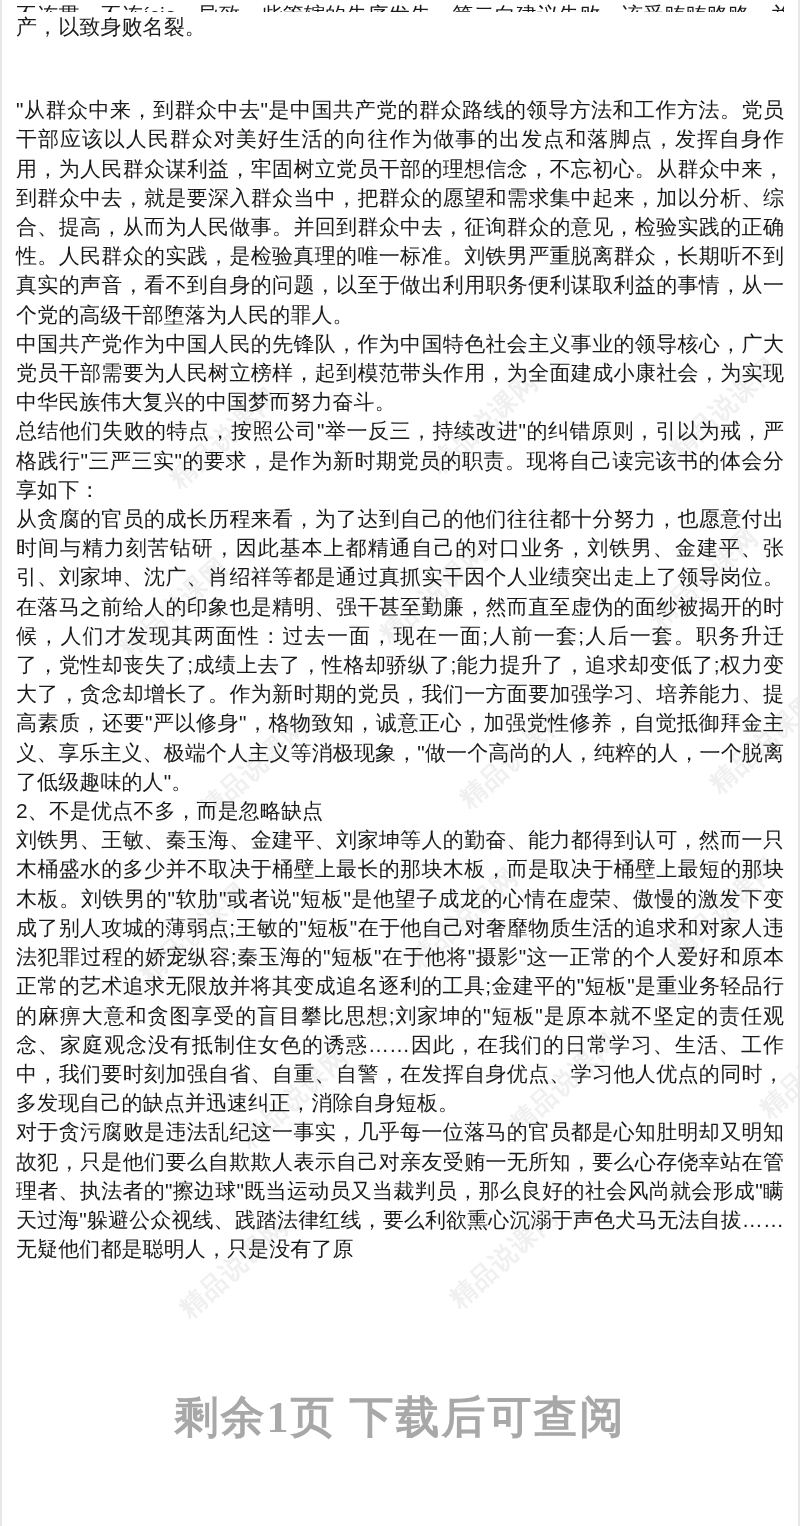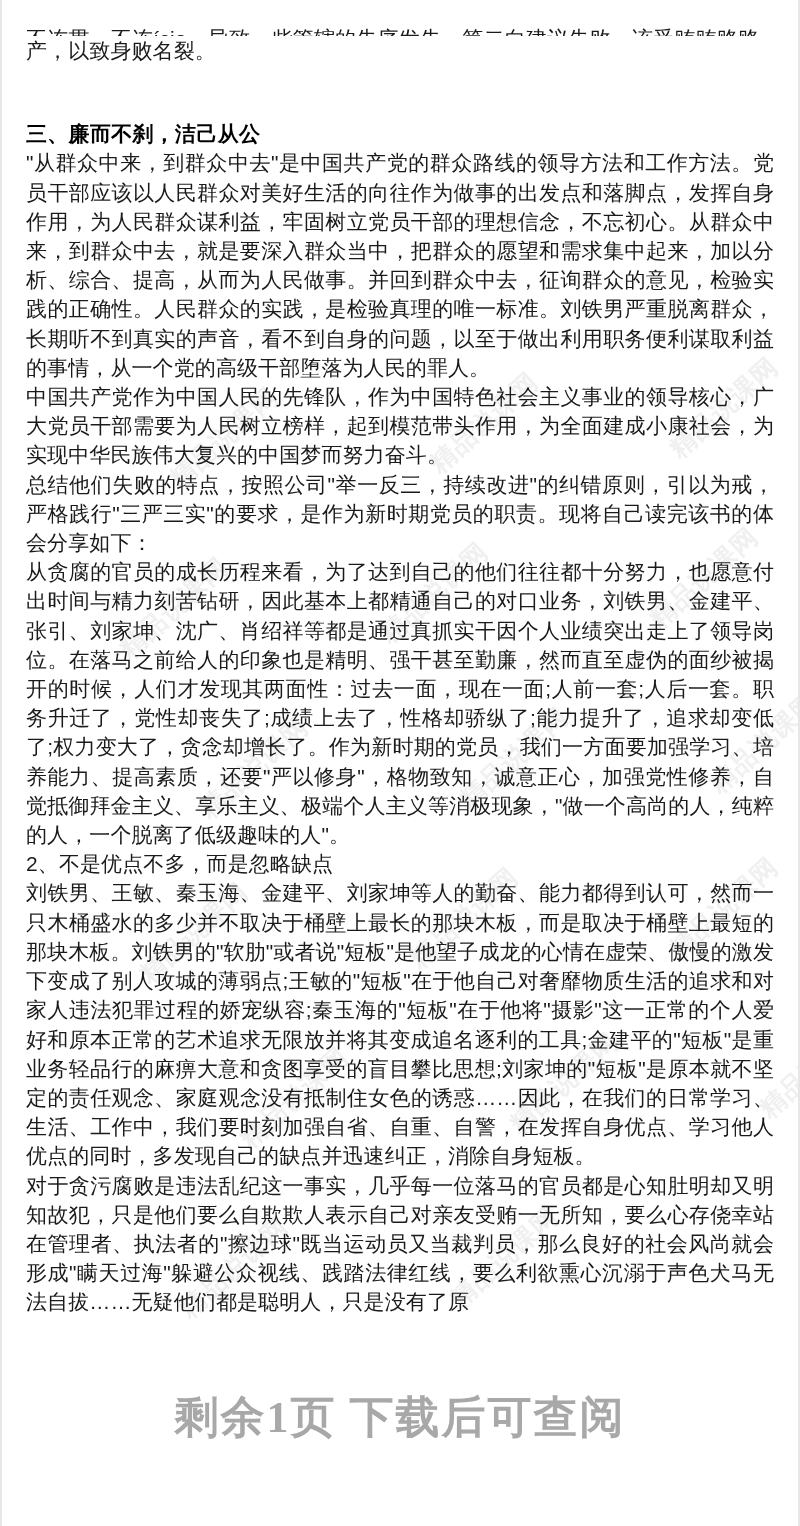--- a/index.html
+++ b/index.html
@@ -34,23 +34,22 @@
     color: #f0f0f0;
     letter-spacing: 1px;
     white-space: nowrap;
     transform: rotate(-42deg);
     transform-origin: 0 0;
     user-select: none;
   }
   .content {
     position: relative;
     z-index: 2;
-    padding: 0 24px;
+    padding: 0 14px;
     box-sizing: border-box;
-    margin-top: 24px;
   }
   .clipped-line {
     font-size: 21px;
     line-height: 29px;
     color: #1a1a1a;
     height: 12px;
     overflow: hidden;
     white-space: nowrap;
     letter-spacing: 0.2px;
   }
@@ -115,21 +114,20 @@
   </div>
 
   <div class="content">
 
     <div class="clipped-line">不连贯、不连ício、导致一些管辖的失序发失。第二向建议失败，该受贿贿赂赂，并在公众财产，以致身败名裂。</div>
 
     <p class="para">产，以致身败名裂。</p>
 
     <div class="spacer-lg"></div>
 
-    <h2 class="heading">三、廉而不刹，洁己从公</h2>
 
     <p class="para">"从群众中来，到群众中去"是中国共产党的群众路线的领导方法和工作方法。党员干部应该以人民群众对美好生活的向往作为做事的出发点和落脚点，发挥自身作用，为人民群众谋利益，牢固树立党员干部的理想信念，不忘初心。从群众中来，到群众中去，就是要深入群众当中，把群众的愿望和需求集中起来，加以分析、综合、提高，从而为人民做事。并回到群众中去，征询群众的意见，检验实践的正确性。人民群众的实践，是检验真理的唯一标准。刘铁男严重脱离群众，长期听不到真实的声音，看不到自身的问题，以至于做出利用职务便利谋取利益的事情，从一个党的高级干部堕落为人民的罪人。</p>
     <p class="para">中国共产党作为中国人民的先锋队，作为中国特色社会主义事业的领导核心，广大党员干部需要为人民树立榜样，起到模范带头作用，为全面建成小康社会，为实现中华民族伟大复兴的中国梦而努力奋斗。</p>
     <p class="para">总结他们失败的特点，按照公司"举一反三，持续改进"的纠错原则，引以为戒，严格践行"三严三实"的要求，是作为新时期党员的职责。现将自己读完该书的体会分享如下：</p>
 
     <p class="para">从贪腐的官员的成长历程来看，为了达到自己的他们往往都十分努力，也愿意付出时间与精力刻苦钻研，因此基本上都精通自己的对口业务，刘铁男、金建平、张引、刘家坤、沈广、肖绍祥等都是通过真抓实干因个人业绩突出走上了领导岗位。在落马之前给人的印象也是精明、强干甚至勤廉，然而直至虚伪的面纱被揭开的时候，人们才发现其两面性：过去一面，现在一面;人前一套;人后一套。职务升迁了，党性却丧失了;成绩上去了，性格却骄纵了;能力提升了，追求却变低了;权力变大了，贪念却增长了。作为新时期的党员，我们一方面要加强学习、培养能力、提高素质，还要"严以修身"，格物致知，诚意正心，加强党性修养，自觉抵御拜金主义、享乐主义、极端个人主义等消极现象，"做一个高尚的人，纯粹的人，一个脱离了低级趣味的人"。</p>
 
     <p class="para">2、不是优点不多，而是忽略缺点</p>
     <p class="para">刘铁男、王敏、秦玉海、金建平、刘家坤等人的勤奋、能力都得到认可，然而一只木桶盛水的多少并不取决于桶壁上最长的那块木板，而是取决于桶壁上最短的那块木板。刘铁男的"软肋"或者说"短板"是他望子成龙的心情在虚荣、傲慢的激发下变成了别人攻城的薄弱点;王敏的"短板"在于他自己对奢靡物质生活的追求和对家人违法犯罪过程的娇宠纵容;秦玉海的"短板"在于他将"摄影"这一正常的个人爱好和原本正常的艺术追求无限放并将其变成追名逐利的工具;金建平的"短板"是重业务轻品行的麻痹大意和贪图享受的盲目攀比思想;刘家坤的"短板"是原本就不坚定的责任观念、家庭观念没有抵制住女色的诱惑……因此，在我们的日常学习、生活、工作中，我们要时刻加强自省、自重、自警，在发挥自身优点、学习他人优点的同时，多发现自己的缺点并迅速纠正，消除自身短板。</p>
 

